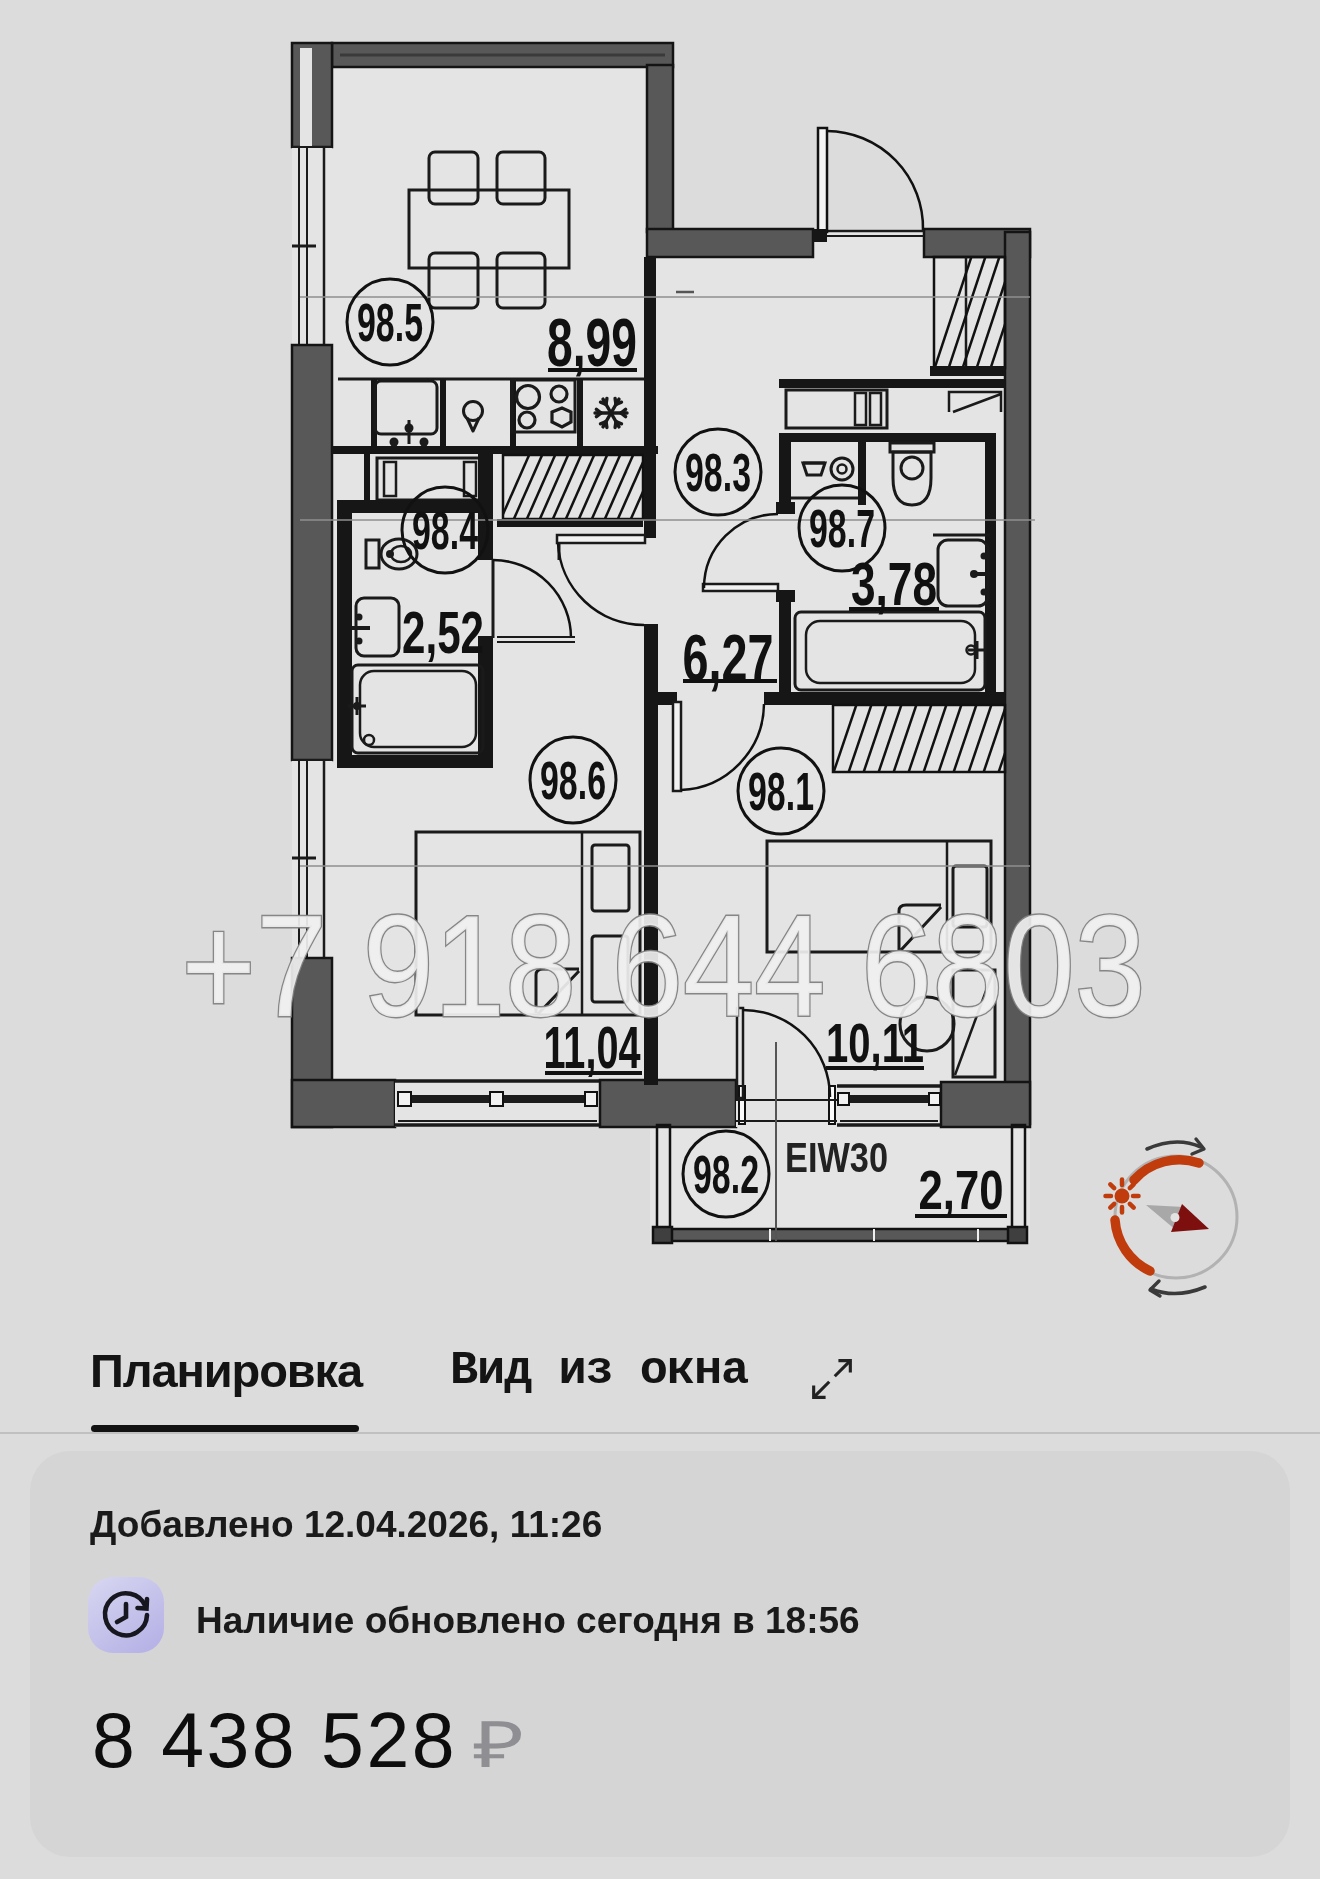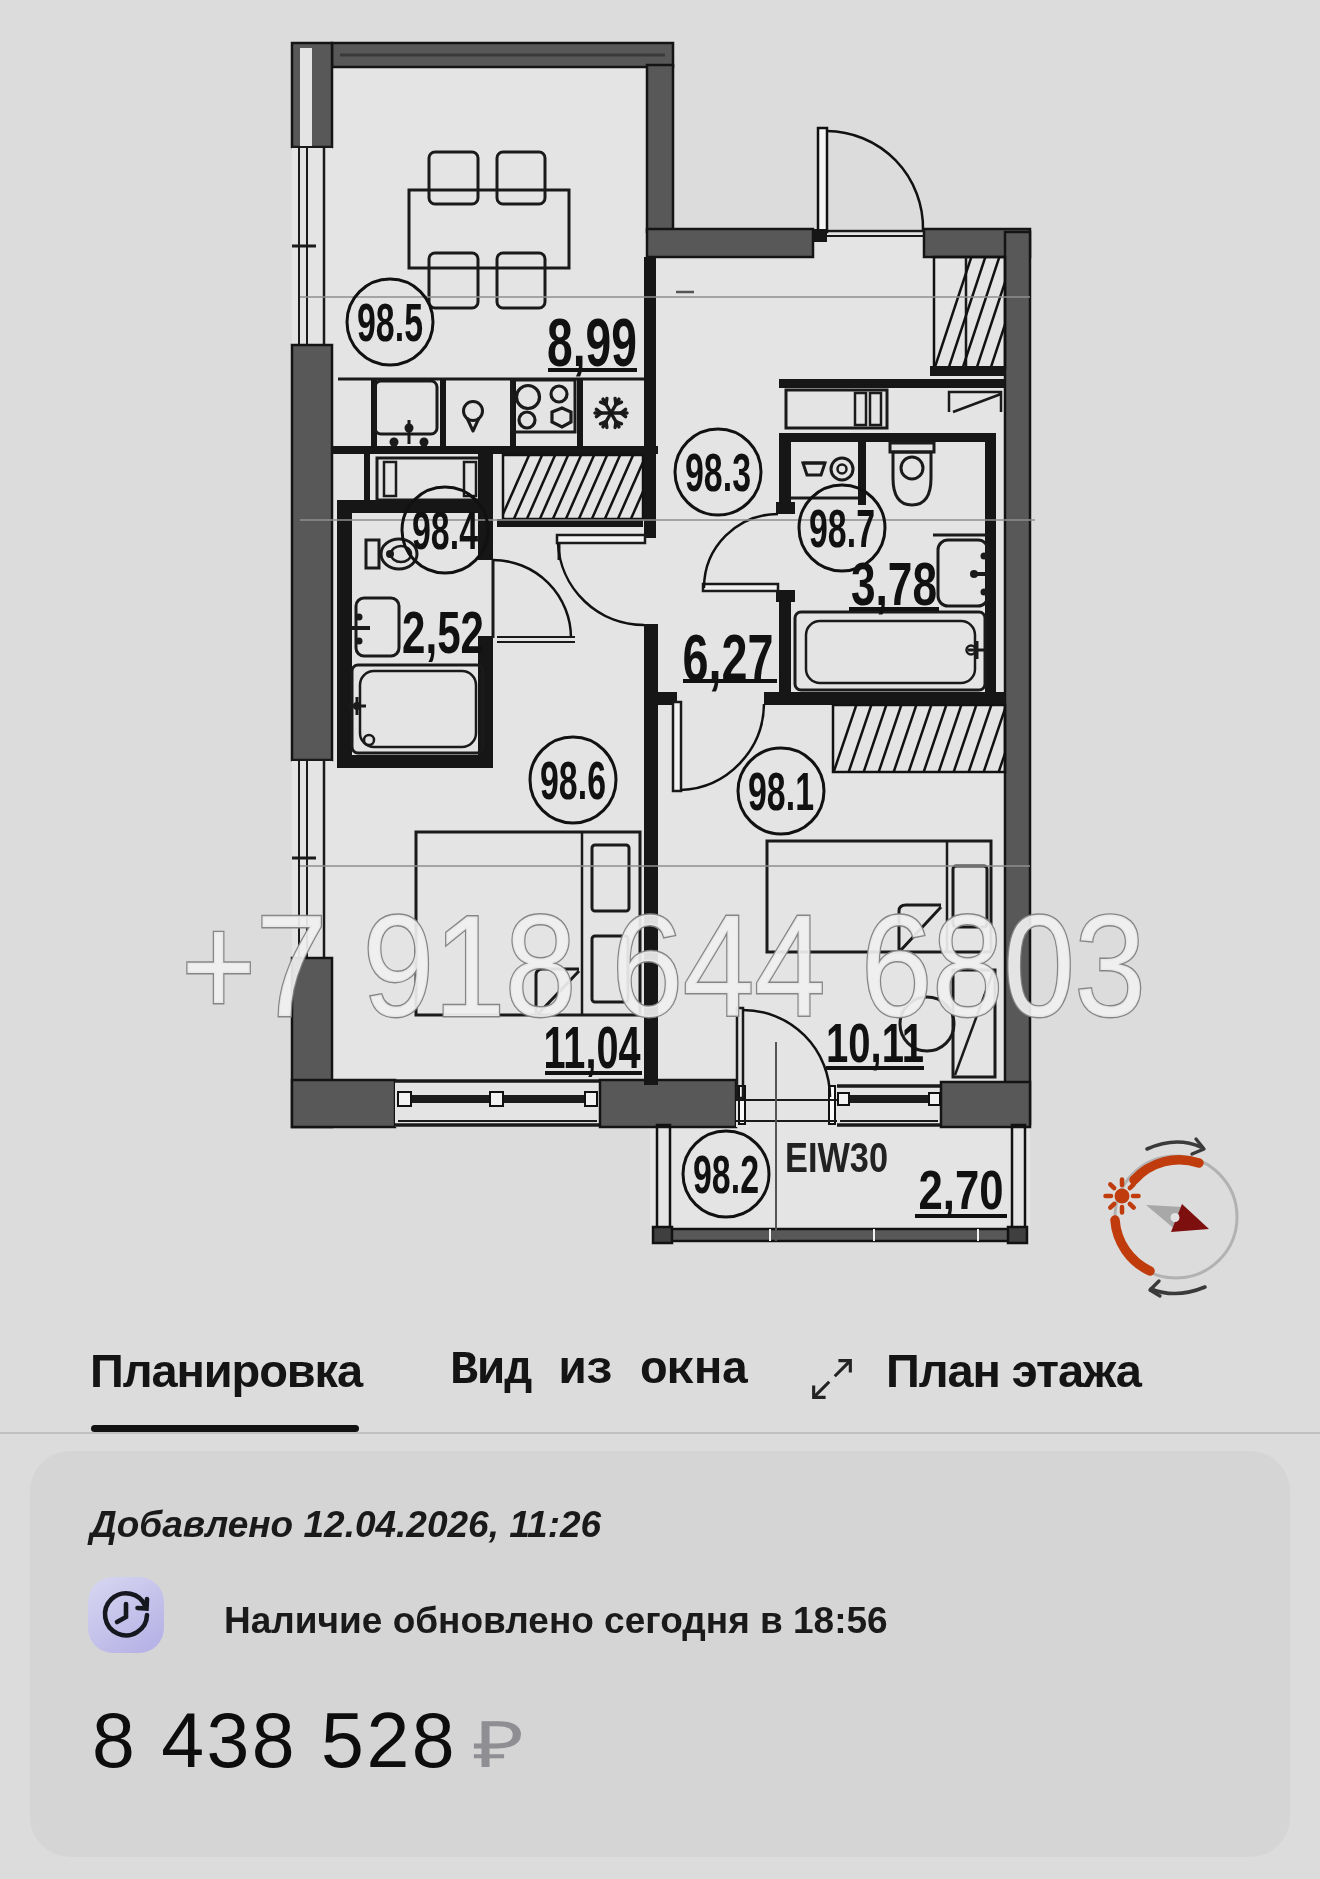--- a/index.html
+++ b/index.html
@@ -412,41 +412,40 @@
   <div class="tab" style="left:450px;top:17px;font-family:Liberation Mono, monospace;">Вид из окна</div>
 
   <svg class="abs" style="left:810px;top:27px" width="44" height="44" viewBox="0 0 48 48">
     <g stroke="#222" stroke-width="3.4" fill="none">
       <path d="M44,4 L27,21 M4,44 L21,27"></path>
       <path d="M31,4 L44,4 L44,17" fill="none"></path>
       <path d="M17,44 L4,44 L4,31" fill="none"></path>
     </g>
   </svg>
 
-  <div class="tab" style="left:886px;top:17px;">План этажа</div>
 
   <div class="abs" style="left:0;top:102px;width:1320px;height:2px;background:#c0c0c2;"></div>
 </div>
 
 <div id="card">
 
-  <div class="abs" style="left:60px;top:53px;font-size:37px;font-weight:700;color:#1a1a1a;font-style:italic;">Добавлено 12.04.2026, 11:26</div>
+  <div class="abs" style="left:60px;top:53px;font-size:37px;font-weight:700;color:#1a1a1a;">Добавлено 12.04.2026, 11:26</div>
 
   <svg class="abs" style="left:58px;top:126px" width="76" height="76" viewBox="0 0 76 76">
     <defs>
       <linearGradient id="lg1" x1="0" y1="0" x2="0.7" y2="1">
         <stop offset="0" stop-color="#d8d7f1"></stop>
         <stop offset="1" stop-color="#b7b3e6"></stop>
       </linearGradient>
     </defs>
     <rect x="0" y="0" width="76" height="76" rx="25" fill="url(#lg1)"></rect>
     <g stroke="#17171f" stroke-width="4.6" fill="none" stroke-linecap="round">
       <path d="M57.5,29.5 A21,21 0 1 0 59,38"></path>
       <path d="M59,22 L58.5,31.5 L49.5,31"></path>
       <path d="M38,27 L38,40 L29,45"></path>
     </g>
   </svg>
 
-  <div class="abs" style="left:166px;top:149px;font-size:37px;font-weight:700;color:#1a1a1a;margin-left:28px;">Наличие обновлено сегодня в 18:56</div>
+  <div class="abs" style="left:166px;top:149px;font-size:37px;font-weight:700;color:#1a1a1a;">Наличие обновлено сегодня в 18:56</div>
 
   <div class="abs" style="left:62px;top:245px;font-size:77px;font-weight:400;color:#0d0d0d;letter-spacing:2.5px;">8 438 528<span style="display:inline-block;color:#8e8e93;font-size:64px;transform:scaleX(1.38);transform-origin:left;margin-left:16px;">₽</span></div>
 
 </div>
 
 </body></html>

